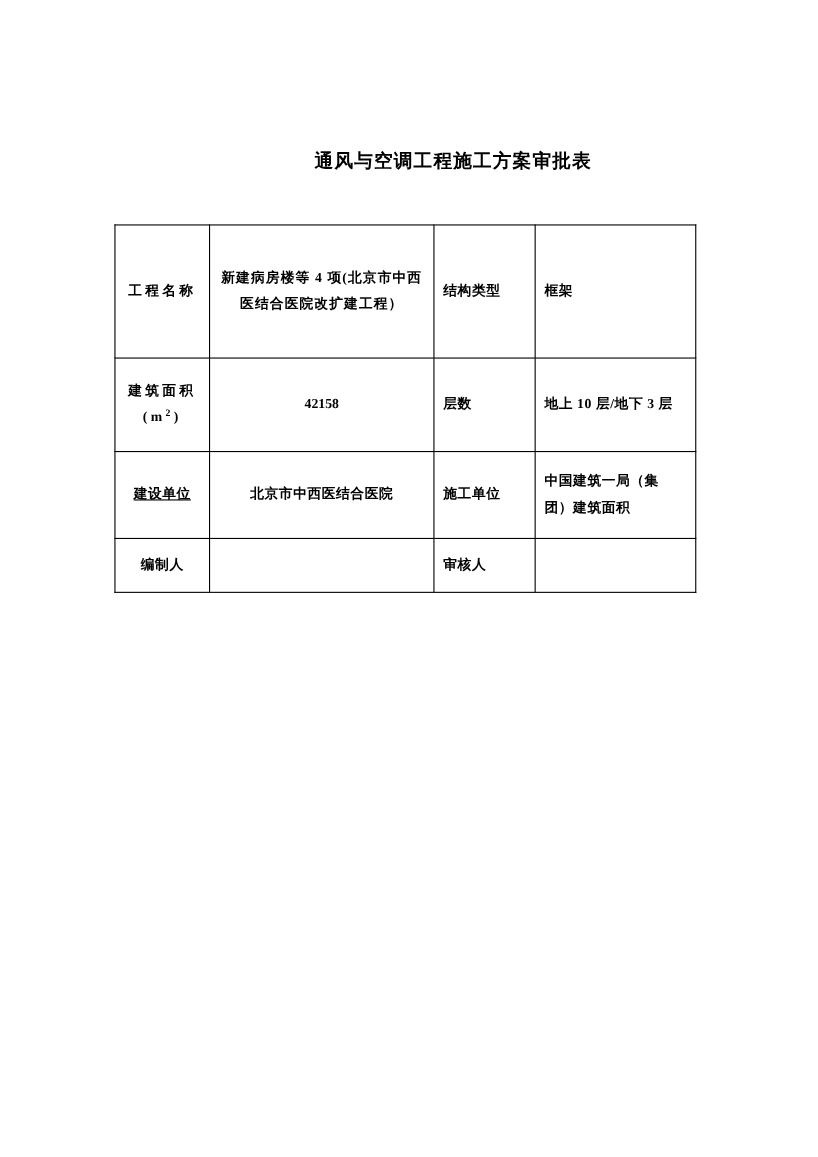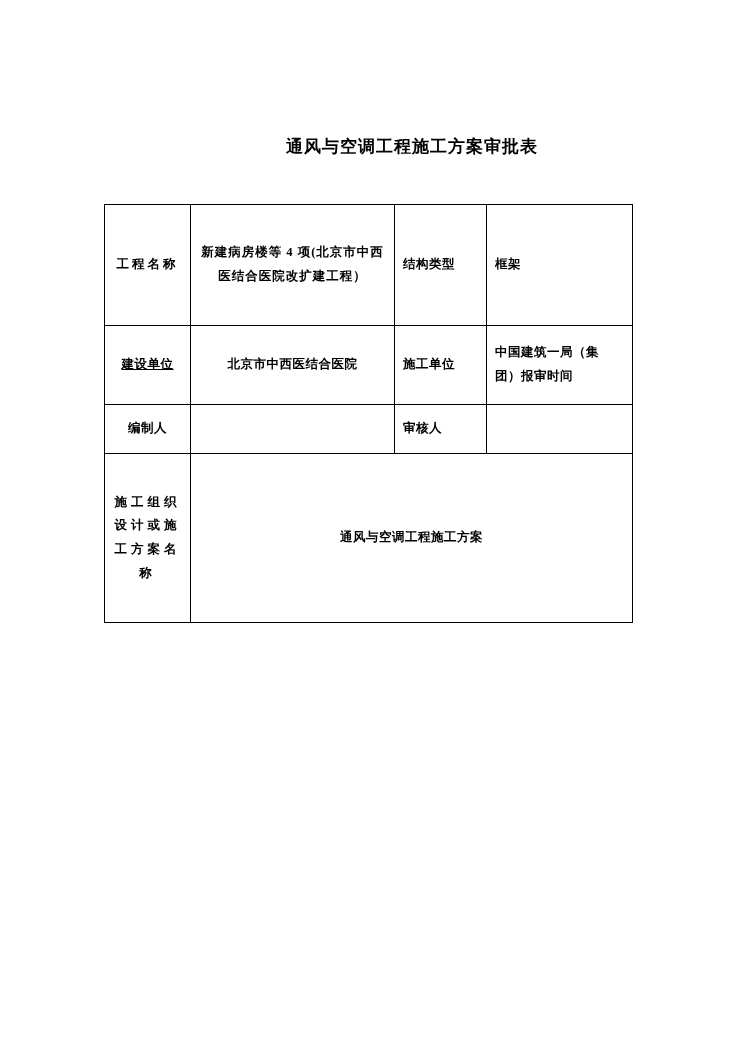--- a/index.html
+++ b/index.html
@@ -102,31 +102,38 @@
         <col class="col-d">
     </colgroup>
     <tbody>
       <tr>
         <td class="center label-spaced cell-tall-1">工程名称</td>
         <td class="center name-cell">新建病房楼等 4 项(北京市中西医结合医院改扩建工程）</td>
         <td class="left label-plain">结构类型</td>
         <td class="left label-plain">框架</td>
       </tr>
       <tr>
+        <td class="center label-spaced cell-tall-2">
+          <div>建筑面积</div>
+          <div>
+            <span>(m</span><span class="sup">2</span><span>)</span>
+          </div>
+        </td>
+        <td class="center val-num">42158</td>
+        <td class="left label-plain">层数</td>
+        <td class="left label-plain">地上 10 层/地下 3 层</td>
+      </tr>
+      <tr>
         <td class="center label-plain cell-tall-3">建设单位</td>
         <td class="center label-plain">北京市中西医结合医院</td>
         <td class="left label-plain">施工单位</td>
-        <td class="left label-plain">中国建筑一局（集团）报审时间</td>
+        <td class="left label-plain">中国建筑一局（集团）建筑面积</td>
       </tr>
       <tr>
         <td class="center label-plain cell-row-small">编制人</td>
         <td class="center"></td>
         <td class="left label-plain">审核人</td>
         <td class="left"></td>
       </tr>
-      <tr>
-        <td class="center vert-label cell-big">施工组织设计或施工方案名称</td>
-        <td class="center label-plain" colspan="3">通风与空调工程施工方案</td>
-      </tr>
     </tbody>
   </table>
 
 </div>
 
 </body></html>

